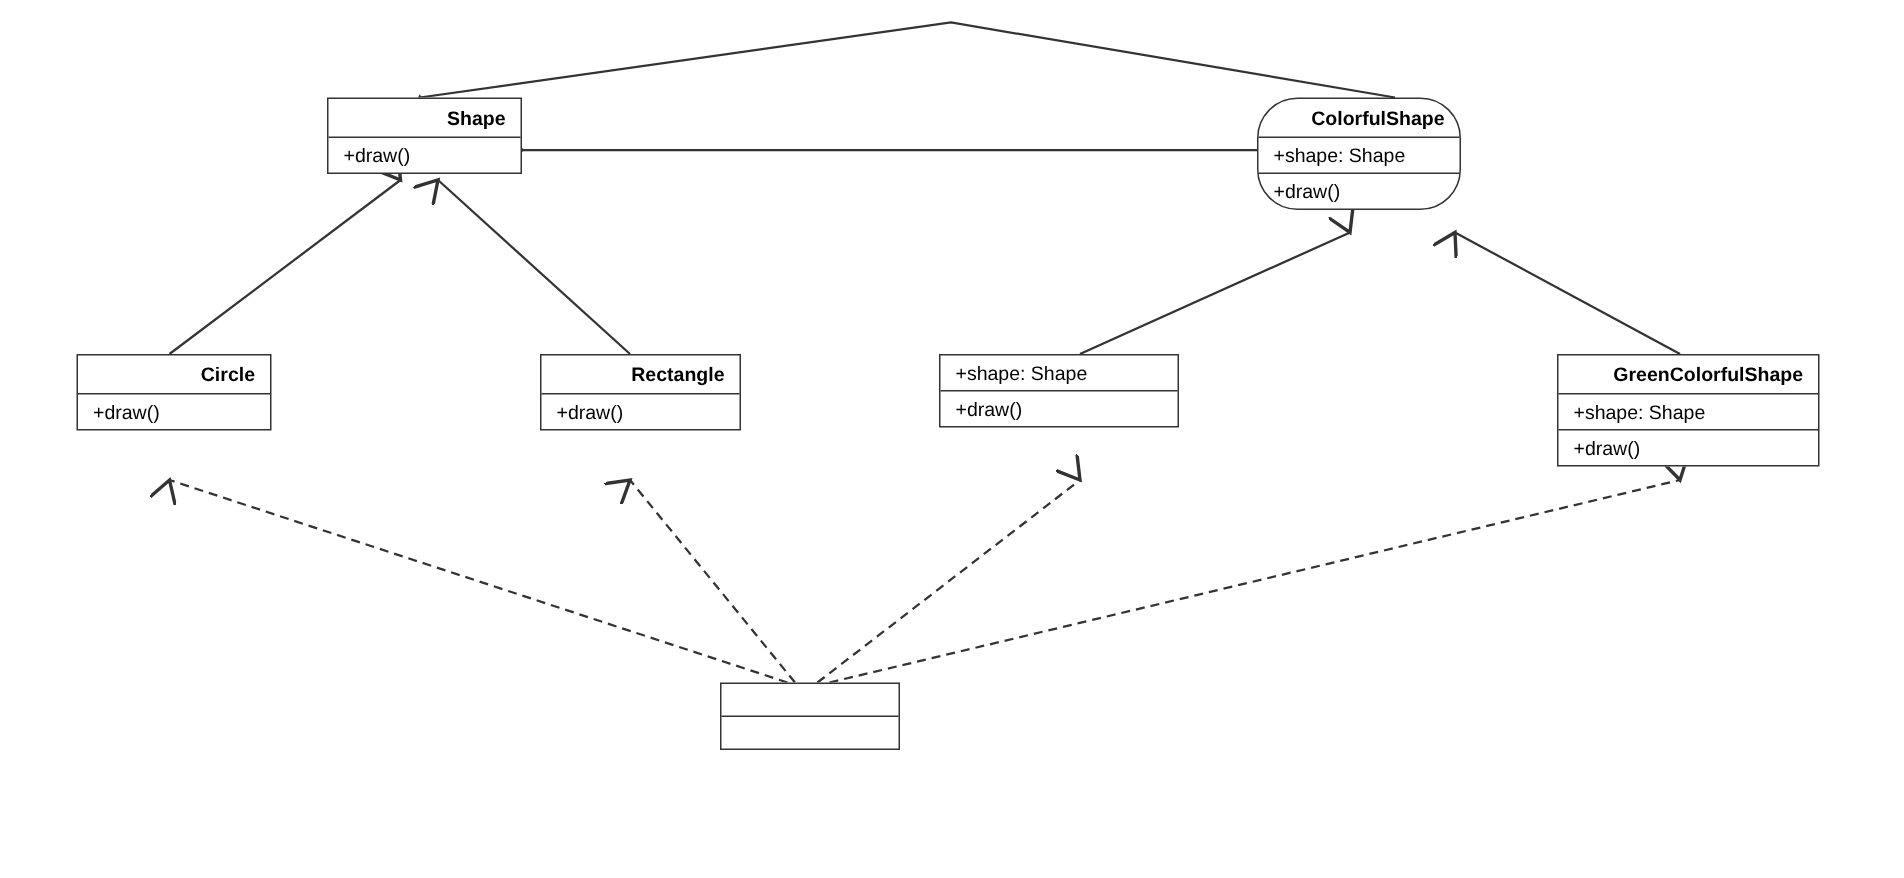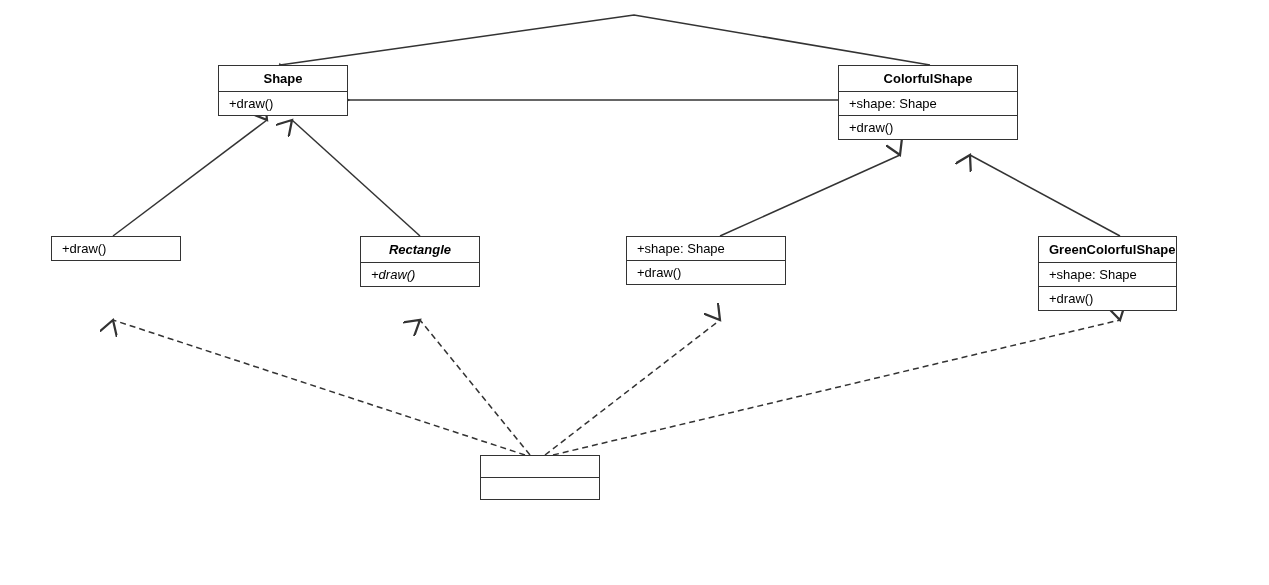--- a/index.html
+++ b/index.html
@@ -18,21 +18,21 @@
     }
     .uml-box {
       position: absolute;
       background: #ffffff;
       border: 1.5px solid #333;
       min-width: 120px;
     }
     .uml-box .class-name {
       padding: 5px 10px;
       font-weight: bold;
-      text-align: center;
+      text-align: right;
       border-bottom: 1.5px solid #333;
     }
     .uml-box .method {
       padding: 4px 10px;
       border-bottom: 1.5px solid #333;
     }
     .uml-box .method:last-child {
       border-bottom: none;
     }
     svg.arrows {
@@ -83,41 +83,42 @@
     <line x1="545" y1="455" x2="720" y2="320" stroke="#333" stroke-width="1.5" stroke-dasharray="6,4" marker-end="url(#dep-arrow)"></line>
 
     <line x1="553" y1="455" x2="1120" y2="320" stroke="#333" stroke-width="1.5" stroke-dasharray="6,4" marker-end="url(#dep-arrow)"></line>
   </svg>
 
   <div class="uml-box" style="left:218px; top:65px; width:130px;">
     <div class="class-name">Shape</div>
     <div class="method">+draw()</div>
   </div>
 
-  <div class="uml-box" style="left:838px; top:65px; width:180px;">
+  <div class="uml-box" style="left:838px; top:65px; width:136px;border-radius:27px;">
     <div class="class-name">ColorfulShape</div>
     <div class="method">+shape: Shape</div>
     <div class="method">+draw()</div>
   </div>
 
   <div class="uml-box" style="left:51px; top:236px; width:130px;">
+    <div class="class-name">Circle</div>
     <div class="method">+draw()</div>
   </div>
 
-  <div class="uml-box" style="left:360px; top:236px; width:120px;font-style:italic;">
+  <div class="uml-box" style="left:360px; top:236px; width:134px;">
     <div class="class-name">Rectangle</div>
     <div class="method">+draw()</div>
   </div>
 
   <div class="uml-box" style="left:626px; top:236px; width:160px;">
     <div class="method">+shape: Shape</div>
     <div class="method">+draw()</div>
   </div>
 
-  <div class="uml-box" style="left:1038px; top:236px; width:139px;">
+  <div class="uml-box" style="left:1038px; top:236px; width:175px;">
     <div class="class-name">GreenColorfulShape</div>
     <div class="method">+shape: Shape</div>
     <div class="method">+draw()</div>
   </div>
 
   <div class="uml-box" style="left:480px; top:455px; width:110px;">
     <div class="method" style="padding:3px 10px;">&nbsp;</div>
     <div class="method" style="padding:3px 10px;">&nbsp;</div>
   </div>
 

